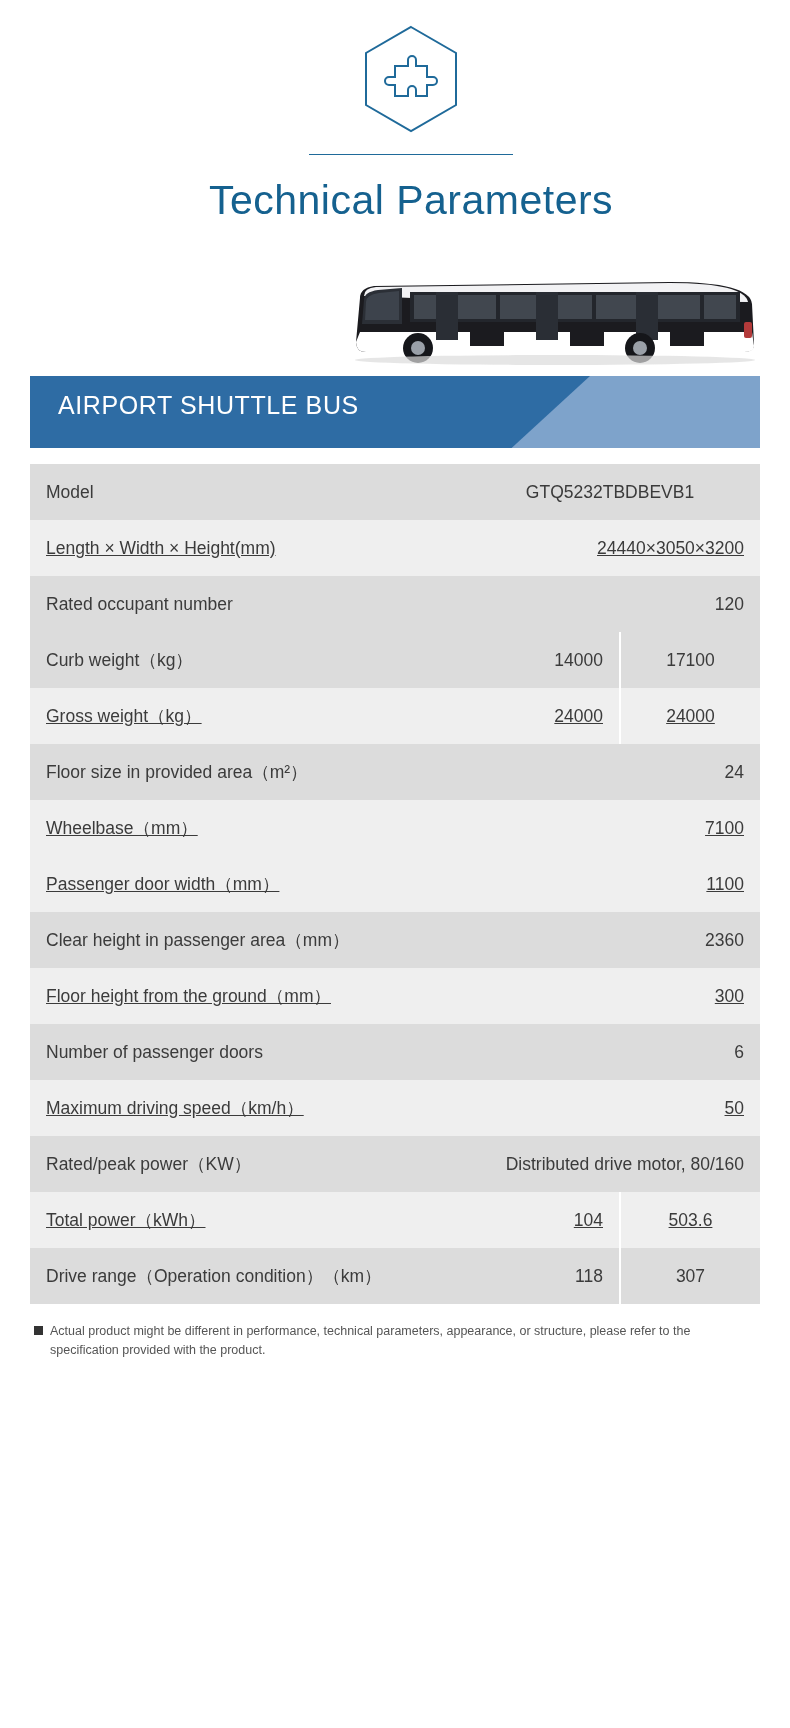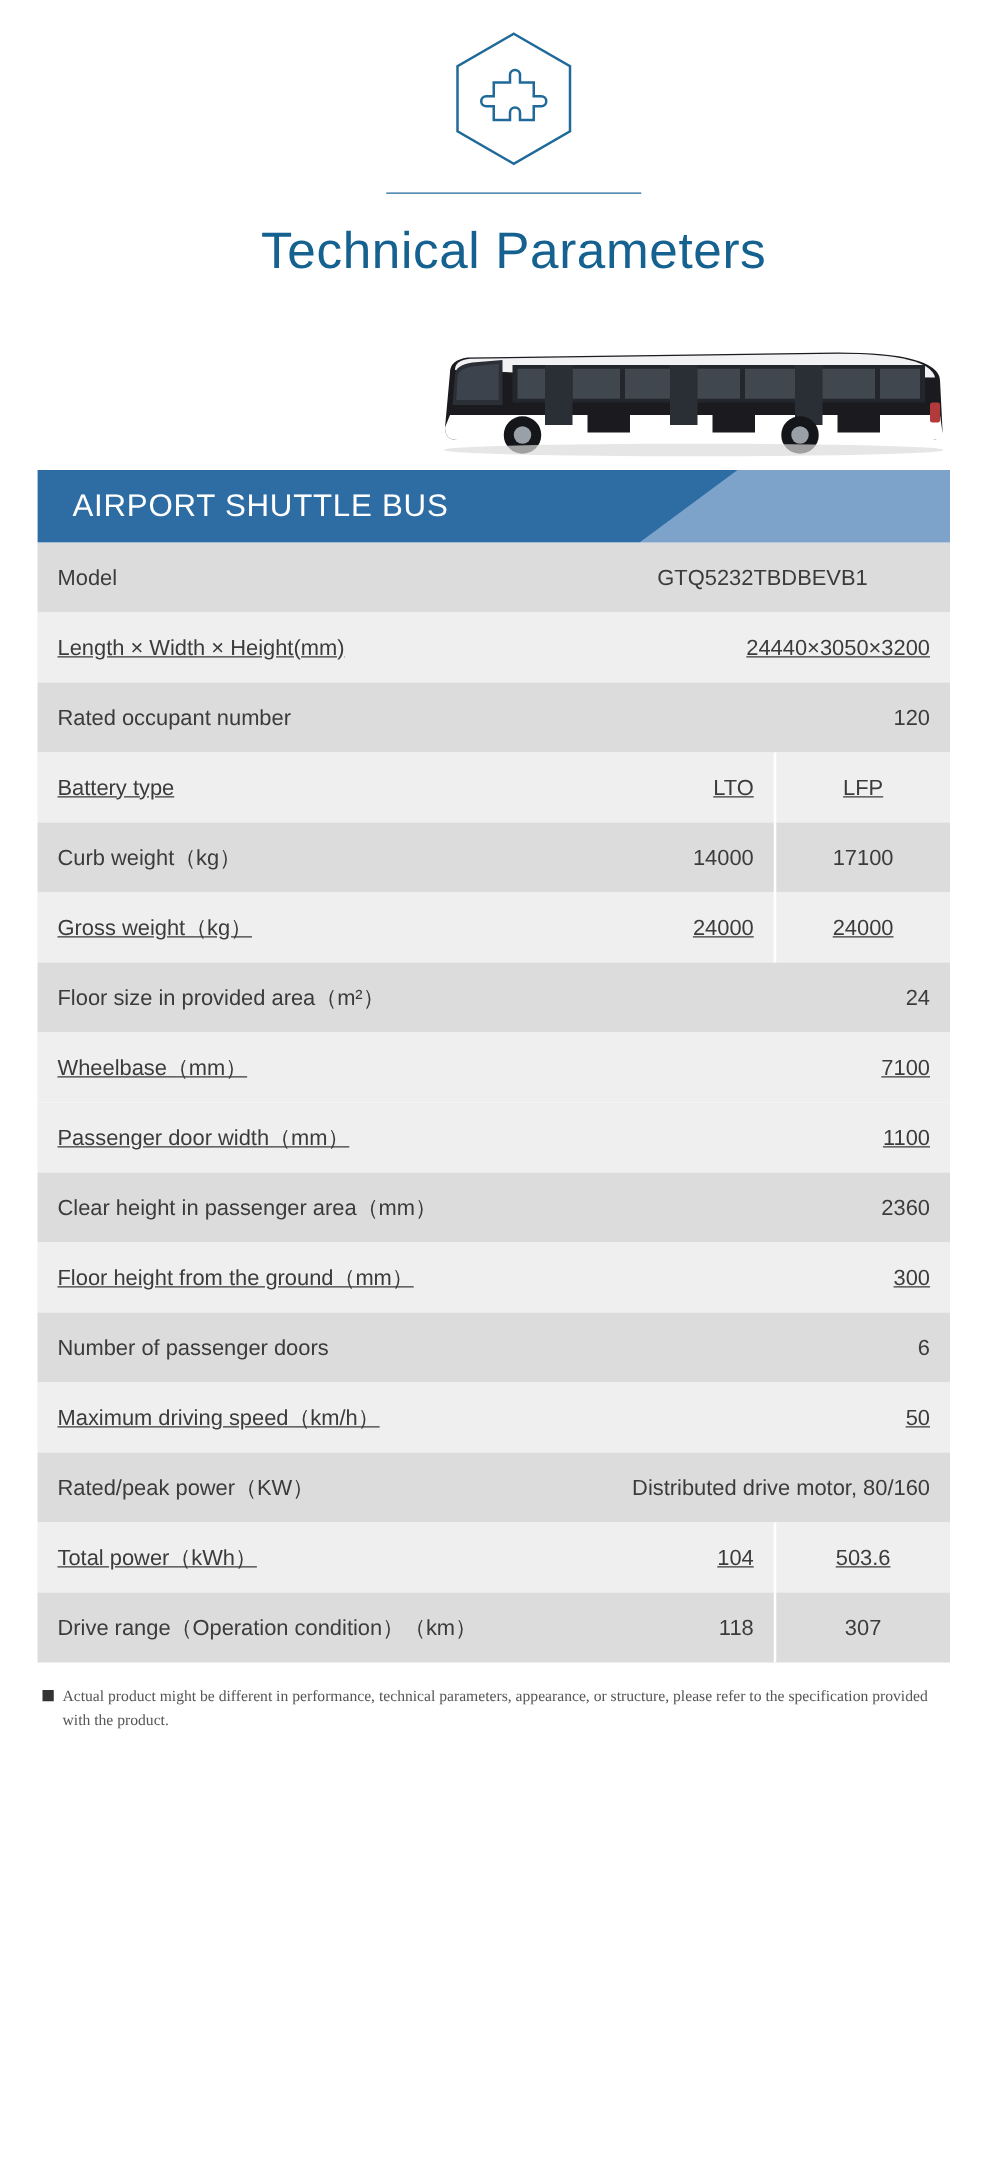--- a/index.html
+++ b/index.html
@@ -57,21 +57,21 @@
   .bus-svg {
     position: absolute;
     right: 30px;
     bottom: 0;
   }
 
   
   .banner {
     position: relative;
     margin: 6px 30px 0 30px;
-    height: 58px;
+    height: 72px;
     background: #7ea3cb;
     overflow: hidden;
   }
   .banner-dark {
     position: absolute;
     left: 0; top: 0; bottom: 0;
     width: 560px;
     background: #2e6ca4;
     clip-path: polygon(0 0, 100% 0, 86% 100%, 0 100%);
   }
@@ -80,21 +80,21 @@
     left: 28px;
     top: 0;
     line-height: 58px;
     color: #ffffff;
     font-size: 25px;
     letter-spacing: 0.6px;
   }
 
   
   .spec-table {
-    margin: 0 30px;
+    margin: 16px 30px;
     border-collapse: collapse;
     width: 730px;
     table-layout: fixed;
   }
   .spec-table tr td {
     height: 56px;
     font-size: 17.5px;
     color: #3b3b3b;
     vertical-align: middle;
     padding: 0 16px;
@@ -119,21 +119,20 @@
 
   
   .footnote {
     margin: 18px 34px 0 34px;
     font-size: 12.5px;
     color: #555;
     line-height: 1.55;
     display: flex;
     gap: 7px;
     align-items: flex-start;
-    font-family: Liberation Serif, serif;
   }
   .foot-square {
     width: 9px;
     height: 9px;
     background: #333;
     flex: 0 0 auto;
     margin-top: 4px;
   }
 </style>
 </head>
@@ -216,25 +215,20 @@
           <td colspan="2" class="model-val">GTQ5232TBDBEVB1</td>
         </tr>
         <tr class="even">
           <td class="label">Length × Width × Height(mm)</td>
           <td colspan="2" class="wide-val">24440×3050×3200</td>
         </tr>
         <tr class="odd">
           <td class="label">Rated occupant number</td>
           <td colspan="2" class="wide-val">120</td>
         </tr>
-        <tr class="even">
-          <td class="label">Battery type</td>
-          <td class="val">LTO</td>
-          <td class="val-mid col-split">LFP</td>
-        </tr>
         <tr class="odd">
           <td class="label">Curb weight（kg）</td>
           <td class="val">14000</td>
           <td class="val-mid col-split">17100</td>
         </tr>
         <tr class="even">
           <td class="label">Gross weight（kg）</td>
           <td class="val">24000</td>
           <td class="val-mid col-split">24000</td>
         </tr>

